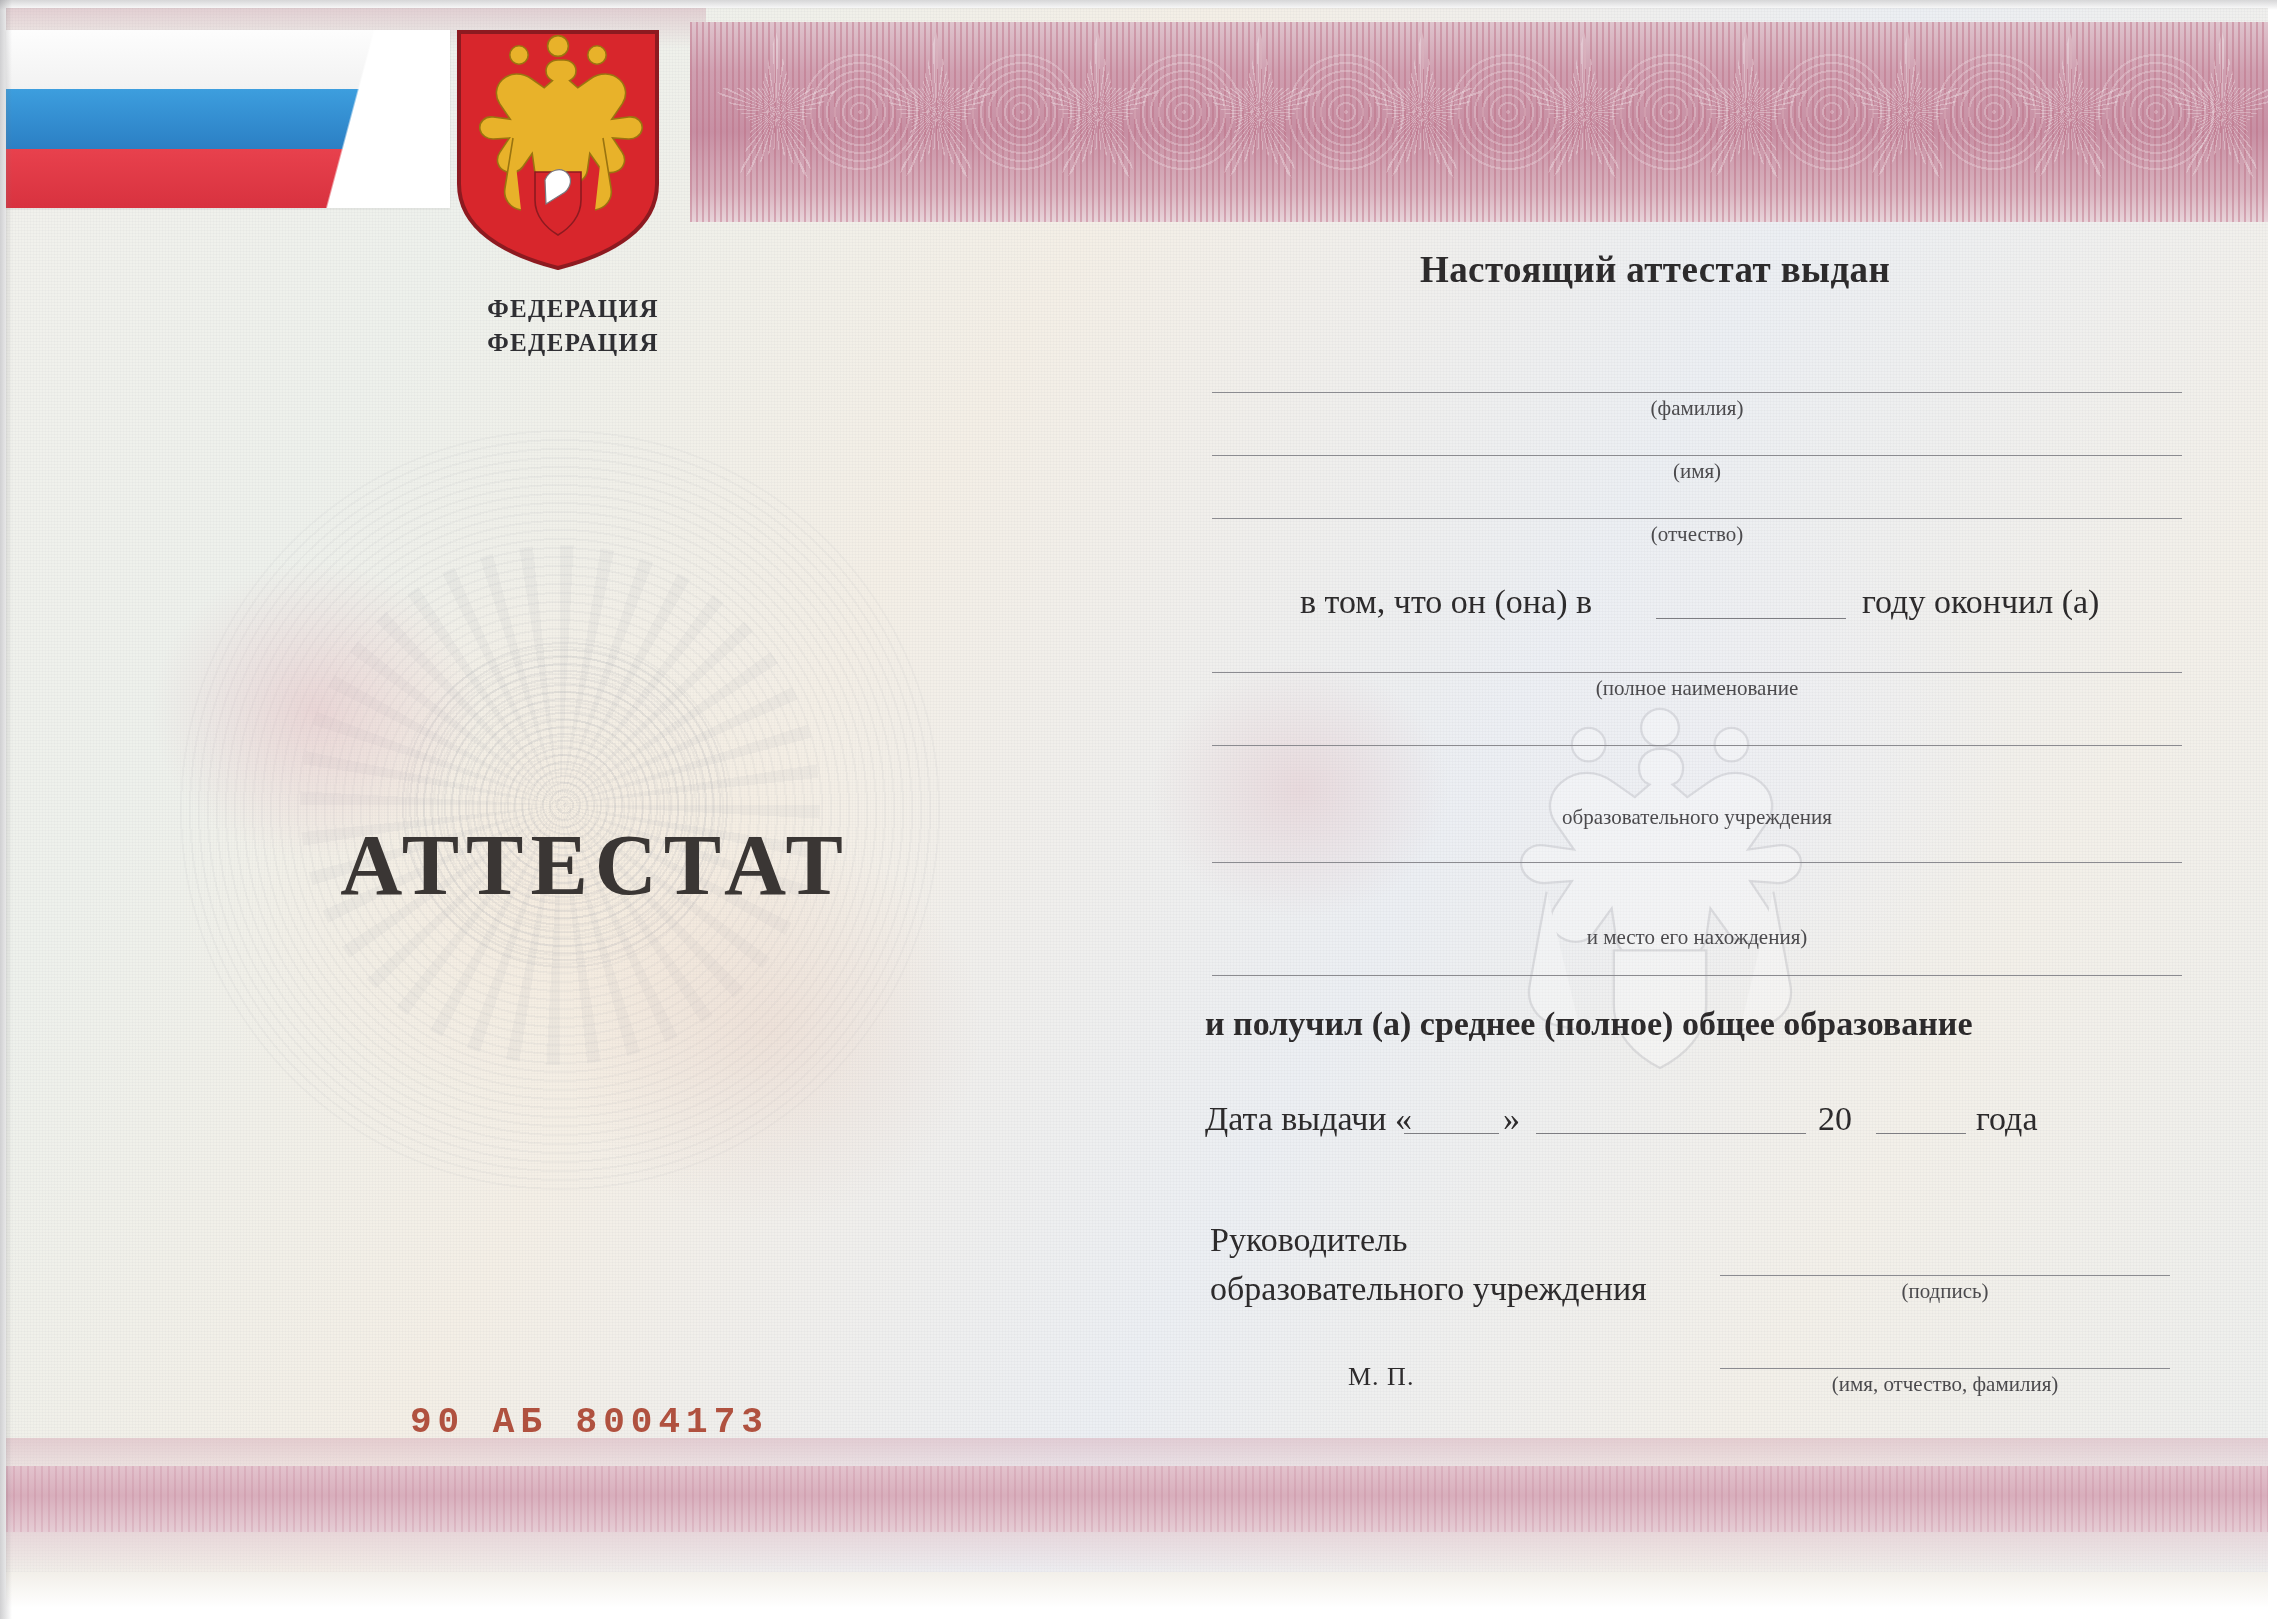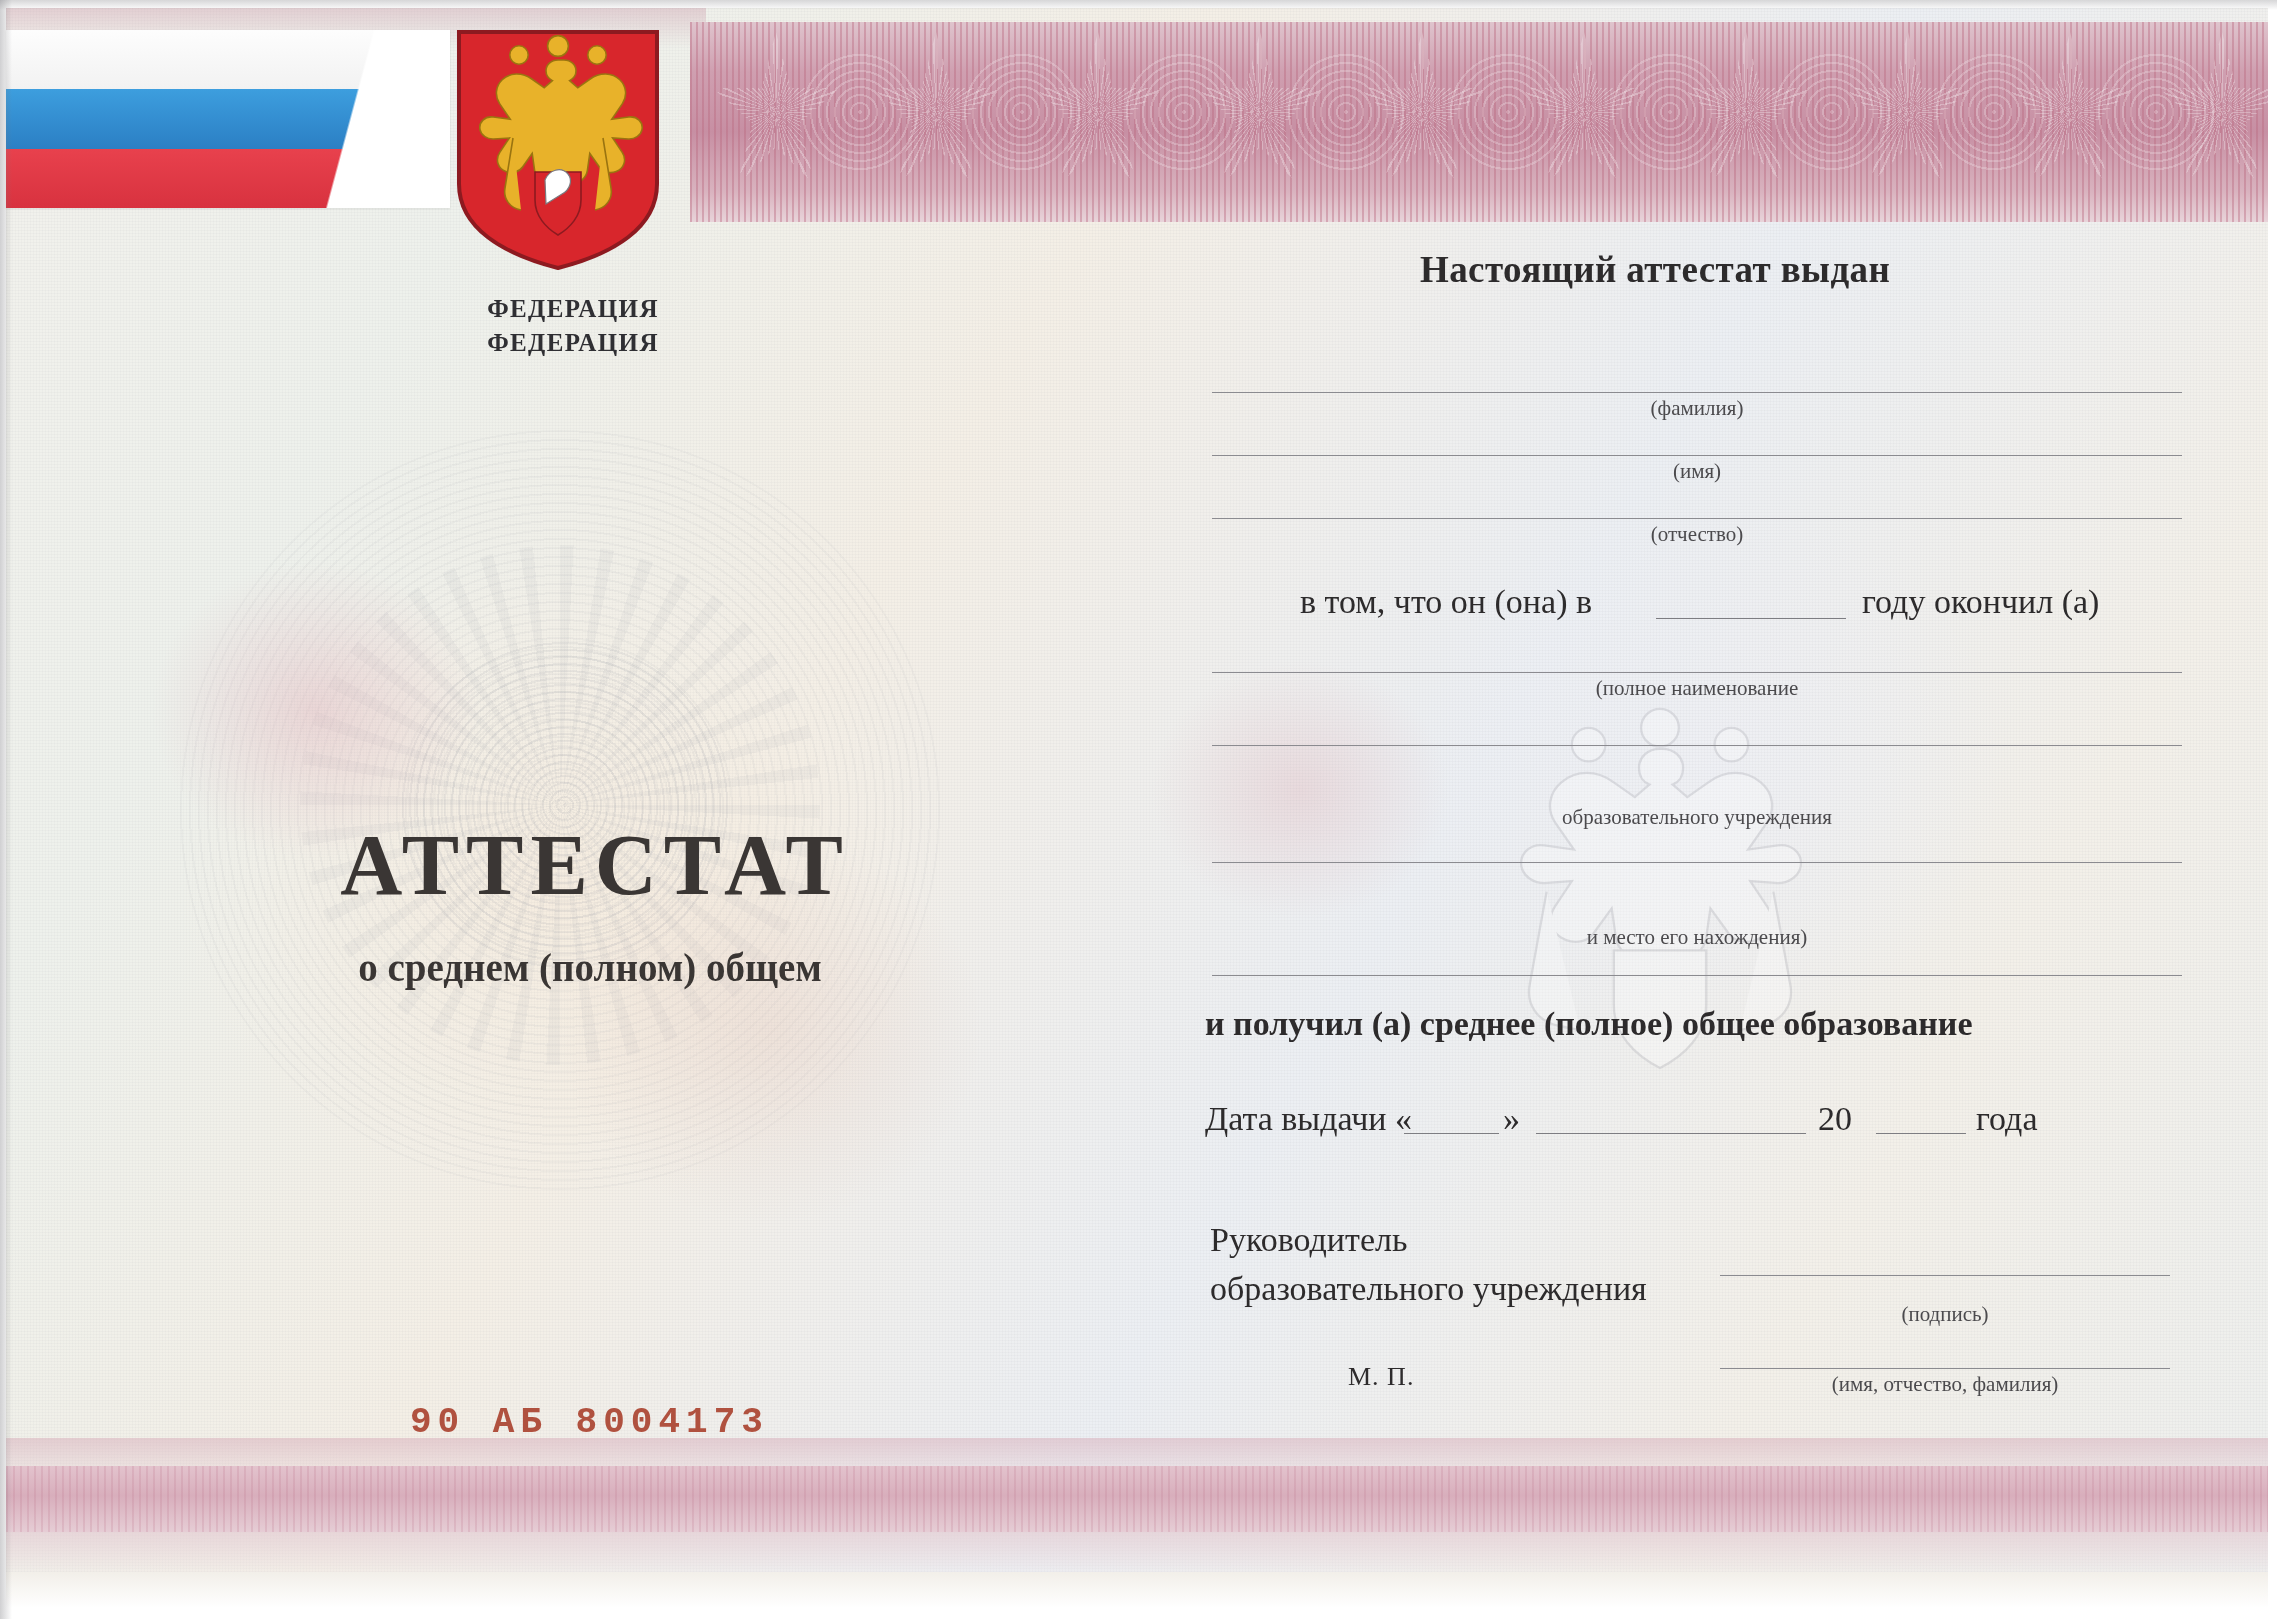--- a/index.html
+++ b/index.html
@@ -375,21 +375,20 @@
     </svg>
   </div>
 
   <div class="rf-caption">
     <div>ФЕДЕРАЦИЯ</div>
     <div>ФЕДЕРАЦИЯ</div>
   </div>
 
   <div class="attestat-title">АТТЕСТАТ</div>
   <div class="attestat-sub">
-    <div>о среднем (полном) общем</div>
   </div>
 
   <div class="serial">90 АБ 8004173</div>
 
   <div class="form-head">Настоящий аттестат выдан</div>
 
   <div class="rule" style="left:1212px; top:392px; width:970px;"></div>
   <div class="caption" style="left:1512px; top:396px; width:370px;">(фамилия)</div>
 
   <div class="rule" style="left:1212px; top:455px; width:970px;"></div>
@@ -421,21 +420,21 @@
   <div class="short-rule" style="left:1536px; top:1133px; width:270px;"></div>
   <div class="line-text" style="left:1818px; top:1100px;">20</div>
   <div class="short-rule" style="left:1876px; top:1133px; width:90px;"></div>
   <div class="line-text" style="left:1976px; top:1100px;">года</div>
 
   <div class="ruk">
     <div>Руководитель</div>
     <div>образовательного учреждения</div>
   </div>
   <div class="rule" style="left:1720px; top:1275px; width:450px;"></div>
-  <div class="caption" style="left:1820px; top:1279px; width:250px;margin-top:23px;">(подпись)</div>
+  <div class="caption" style="left:1820px; top:1279px; width:250px;">(подпись)</div>
 
   <div class="mp">М. П.</div>
 
   <div class="rule" style="left:1720px; top:1368px; width:450px;"></div>
   <div class="caption" style="left:1760px; top:1372px; width:370px;">(имя, отчество, фамилия)</div>
 
   <div class="bottom-band1"></div>
   <div class="bottom-band2"></div>
   <div class="bottom-band3"></div>
   <div class="bottom-edge"></div>

